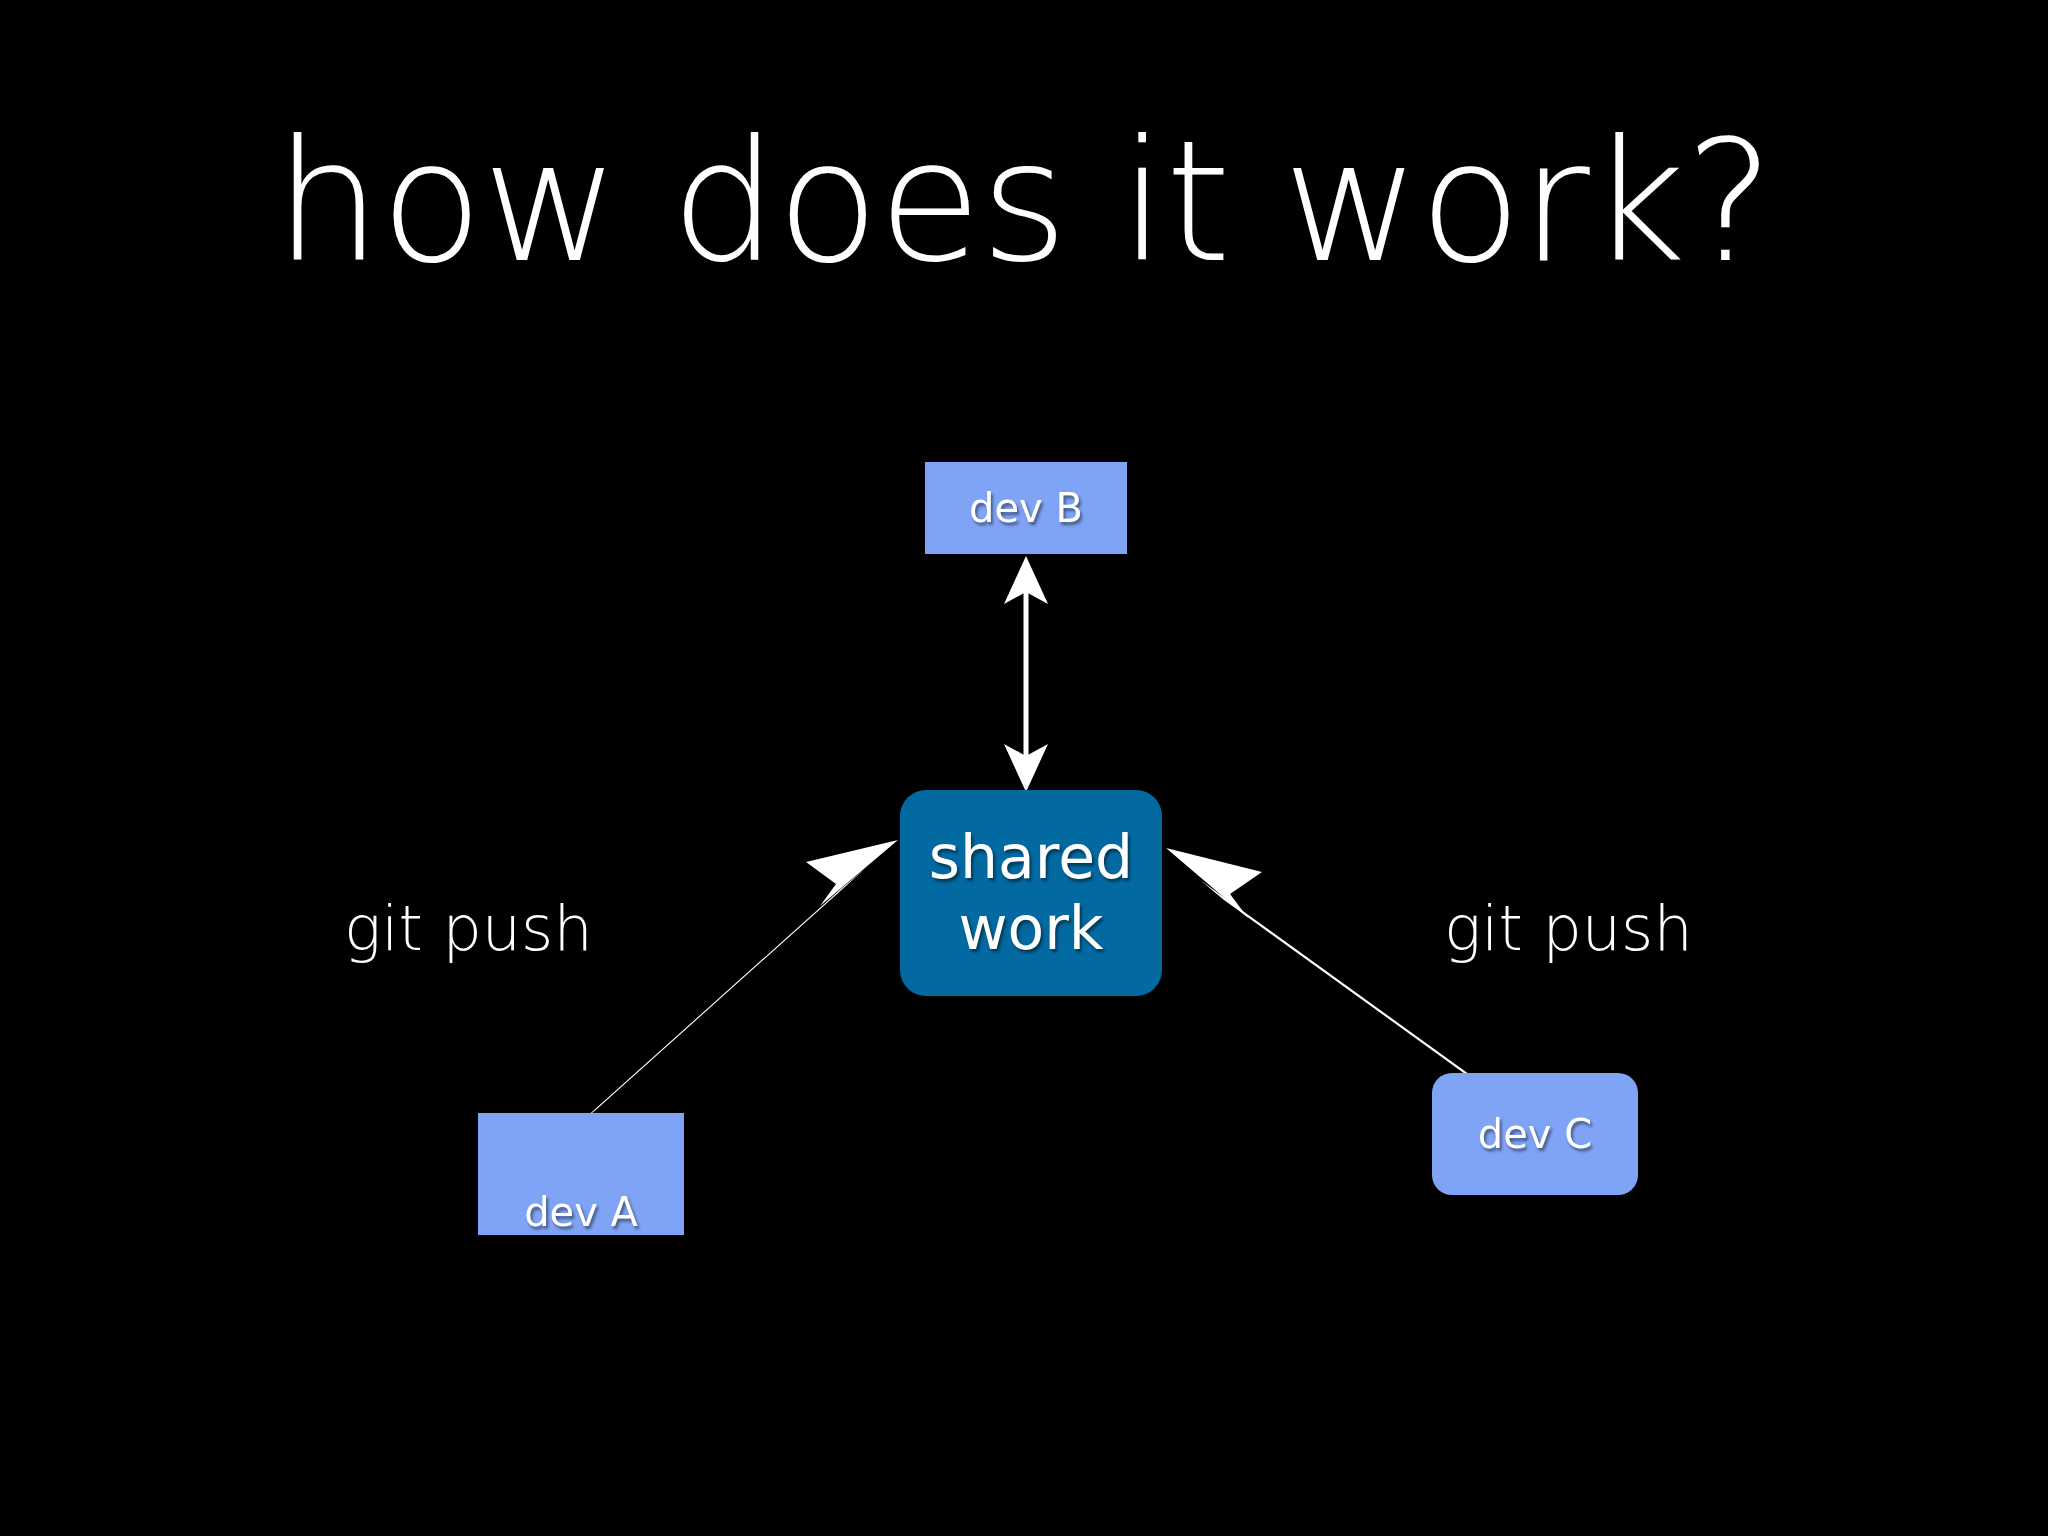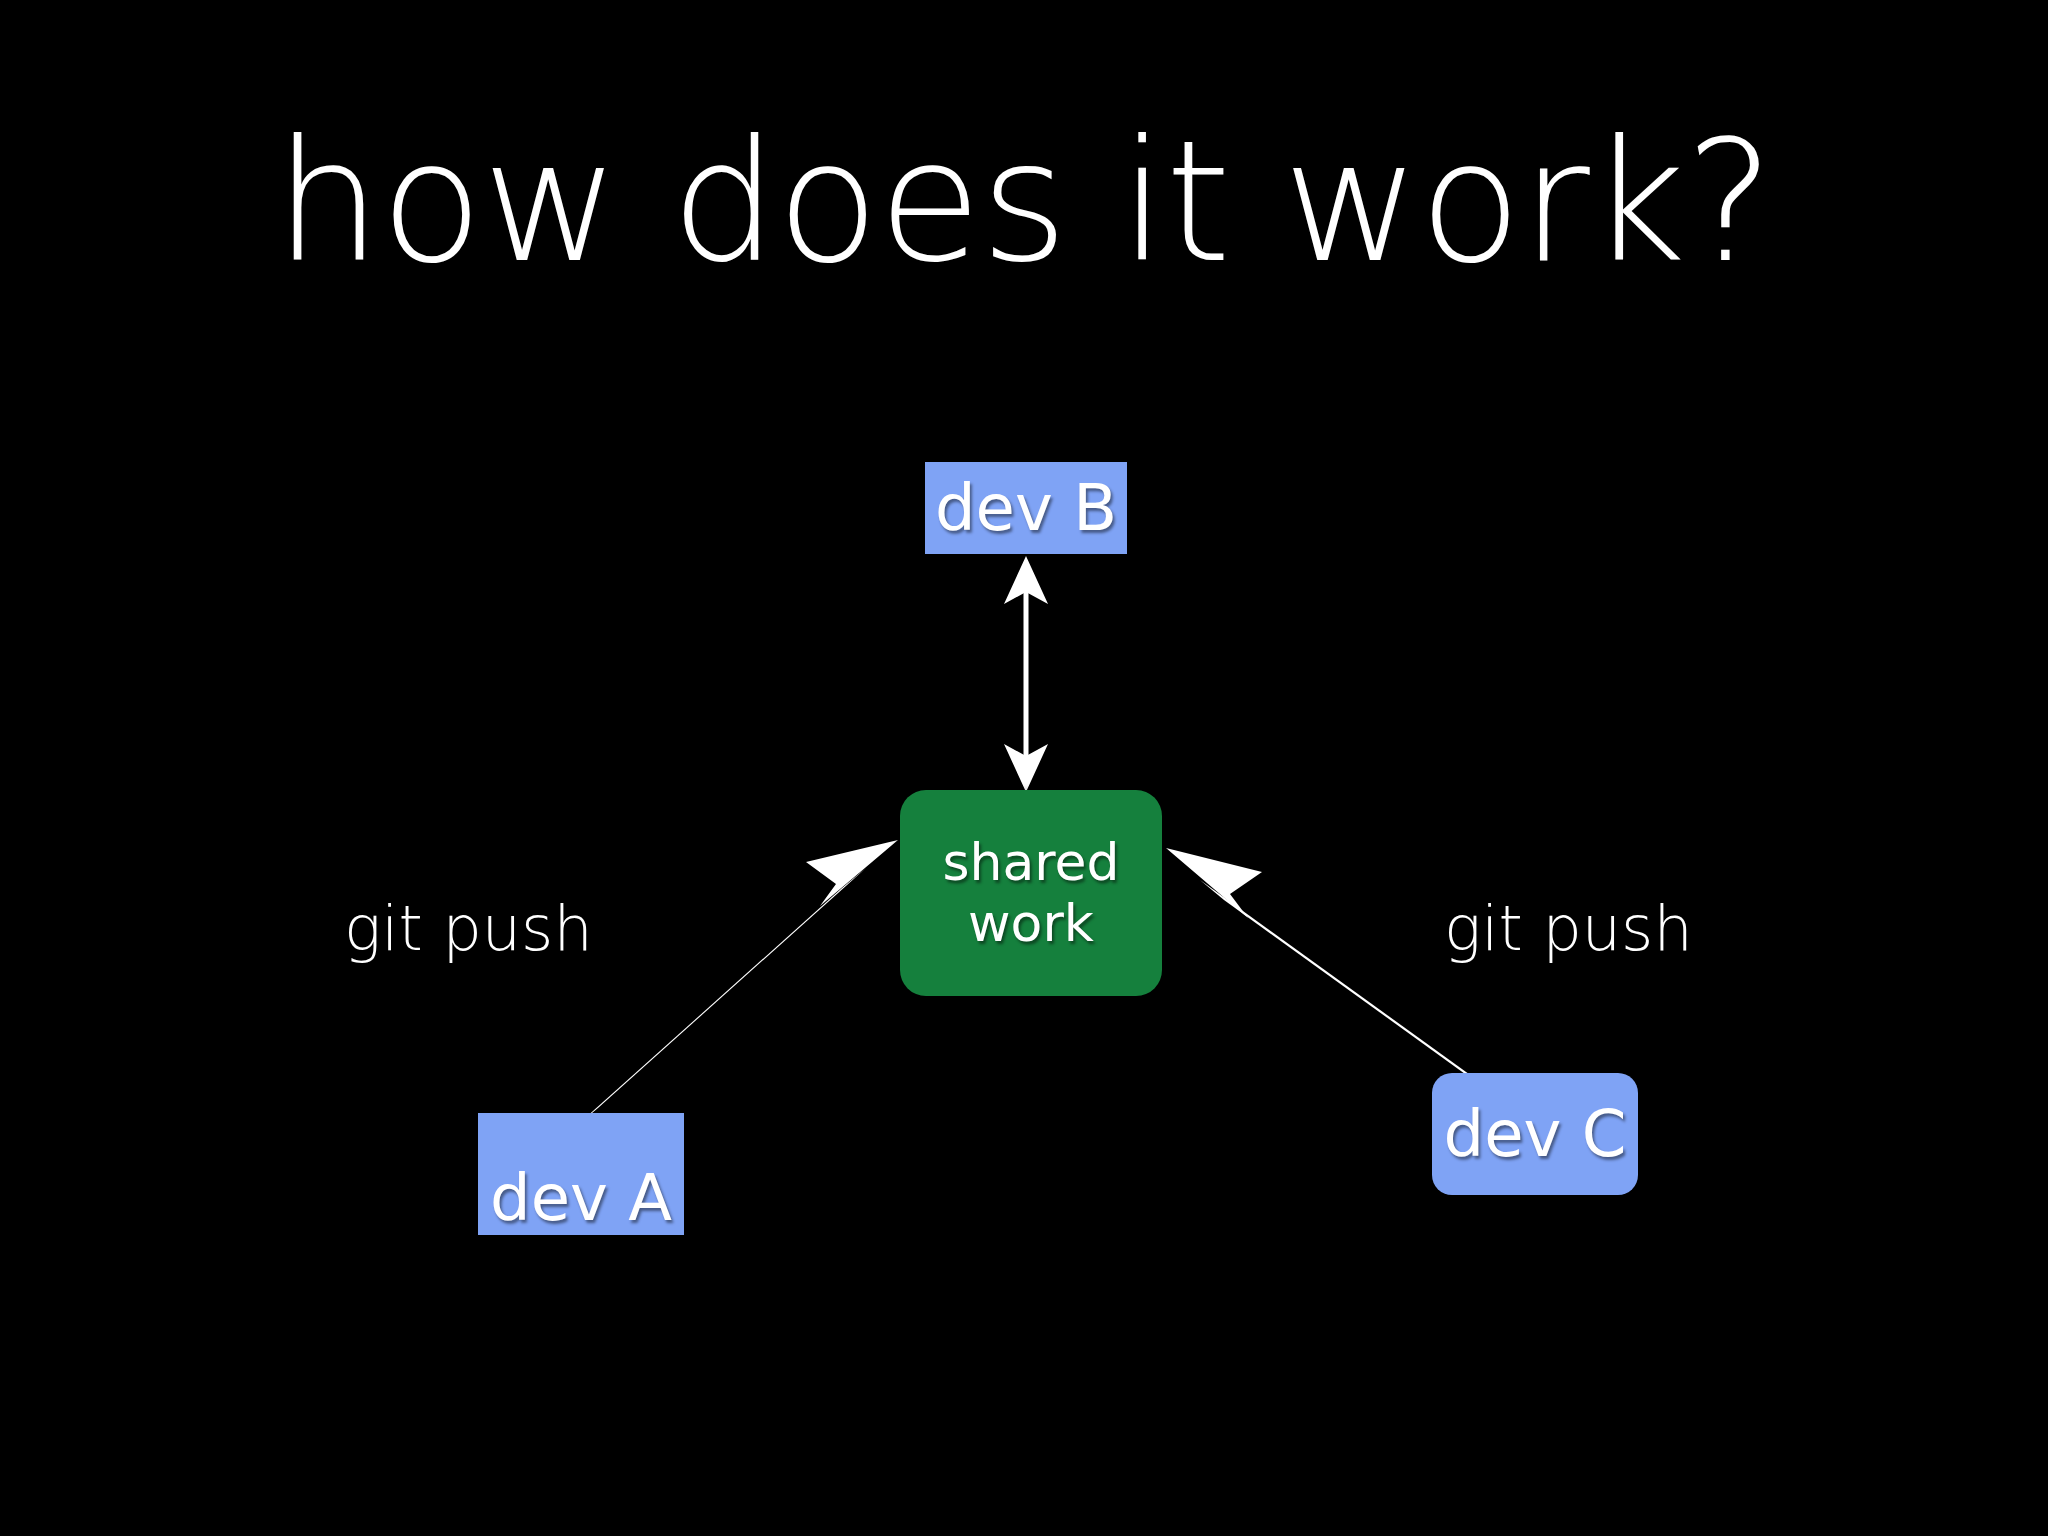--- a/index.html
+++ b/index.html
@@ -57,28 +57,28 @@
     justify-content: center;
     text-align: center;
     color: #ffffff;
     font-family: "DejaVu Sans", sans-serif;
     font-weight: 400;
     text-shadow: 2px 3px 3px rgba(0,0,0,0.45);
   }
 
   .node-dev {
     background: #7fa3f5;
-    font-size: 64px;
+    font-size: 40px;
     letter-spacing: 0px;
   }
 
   .node-repo {
-    background: #15803d;
+    background: #0369a1;
     border-radius: 26px;
-    font-size: 52px;
+    font-size: 60px;
     line-height: 1.18;
     box-shadow: 0 3px 10px rgba(0,0,0,0.5);
   }
 
   #node-dev-b { left: 925px;  top: 462px;  width: 202px; height: 92px; }
   #node-dev-a { left: 478px;  top: 1113px; width: 206px; height: 122px; align-items: flex-end; }
   #node-dev-c { left: 1432px; top: 1073px; width: 206px; height: 122px; border-radius: 20px; }
   #node-repo  { left: 900px;  top: 790px;  width: 262px; height: 206px; }
 
   

